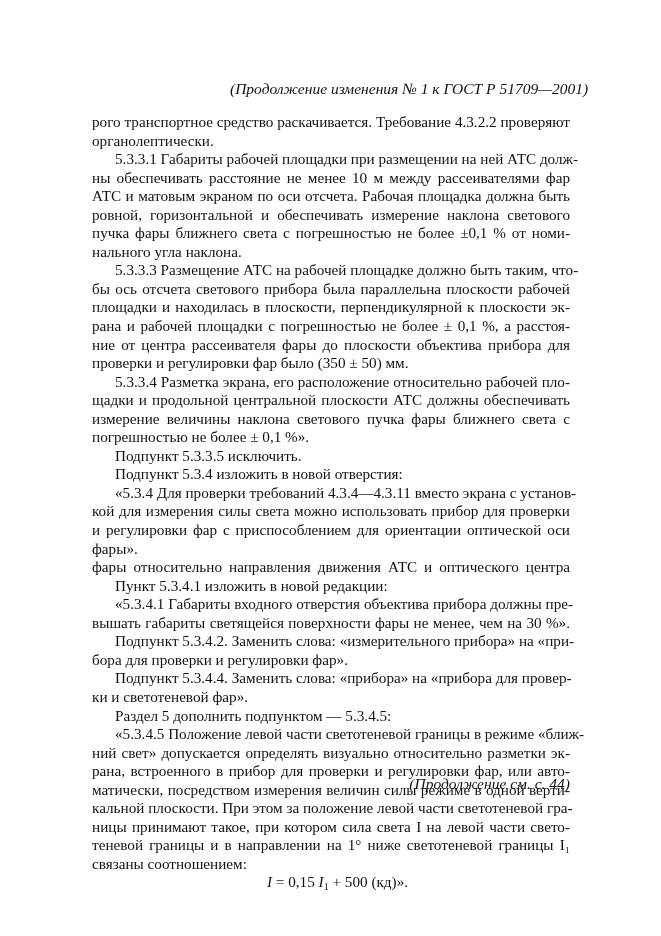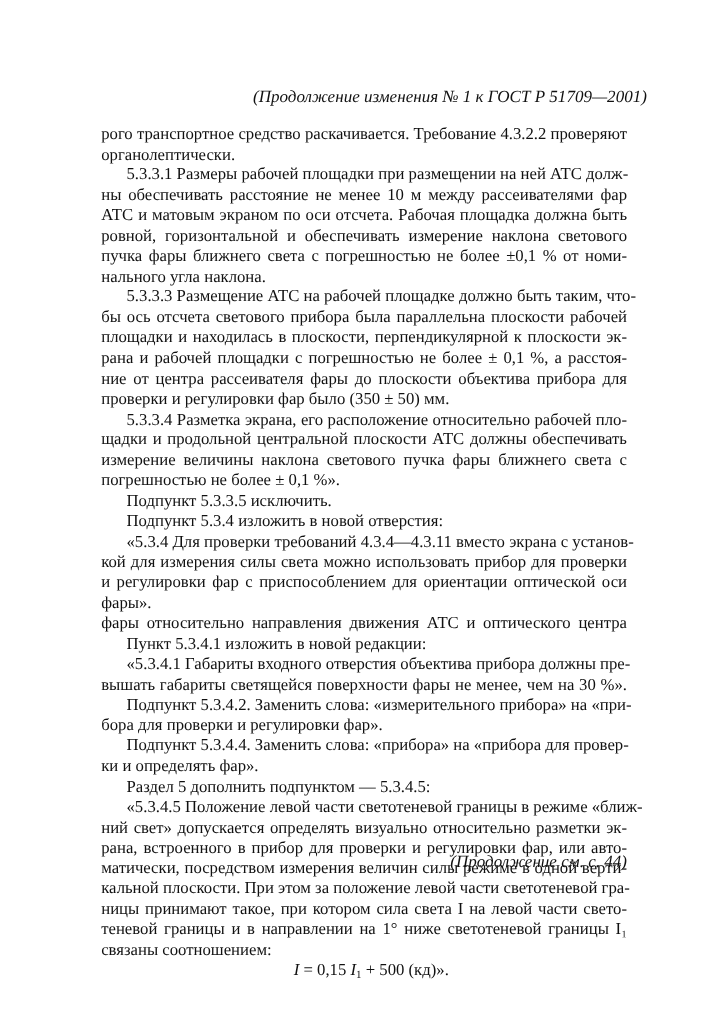--- a/index.html
+++ b/index.html
@@ -32,21 +32,21 @@
     }
   </style>
 </head>
 <body>
 
 <div class="page-header">(Продолжение изменения № 1 к ГОСТ  Р 51709—2001)</div>
 
 <div class="body-text" id="body-text">
     <span class="line">рого транспортное средство раскачивается. Требование 4.3.2.2 проверяют</span>
     <span class="line last">органолептически.</span>
-    <span class="line indent">5.3.3.1 Размеры рабочей площадки при размещении на ней АТС долж-</span>
+    <span class="line indent">5.3.3.1 Габариты рабочей площадки при размещении на ней АТС долж-</span>
     <span class="line">ны обеспечивать расстояние не менее 10 м между рассеивателями фар</span>
     <span class="line">АТС и матовым экраном по оси отсчета. Рабочая площадка должна быть</span>
     <span class="line">ровной, горизонтальной и обеспечивать измерение наклона светового</span>
     <span class="line">пучка фары ближнего света с погрешностью не более ±0,1 % от номи-</span>
     <span class="line last">нального угла наклона.</span>
     <span class="line indent">5.3.3.3 Размещение АТС на рабочей площадке должно быть таким, что-</span>
     <span class="line">бы  ось отсчета светового прибора была параллельна плоскости рабочей</span>
     <span class="line">площадки и находилась в плоскости, перпендикулярной к плоскости эк-</span>
     <span class="line">рана и рабочей площадки с погрешностью не более ± 0,1 %, а расстоя-</span>
     <span class="line">ние от центра рассеивателя фары до плоскости объектива прибора для</span>
@@ -61,21 +61,21 @@
     <span class="line">кой для измерения силы света можно использовать прибор для проверки</span>
     <span class="line">и регулировки фар с приспособлением для ориентации оптической оси</span>
     <span class="line last">фары».</span>
     <span class="line">фары относительно направления движения АТС и оптического центра</span>
     <span class="line indent last">Пункт 5.3.4.1 изложить в новой редакции:</span>
     <span class="line indent">«5.3.4.1 Габариты входного отверстия объектива прибора должны пре-</span>
     <span class="line">вышать габариты светящейся поверхности фары не менее, чем на 30 %».</span>
     <span class="line indent">Подпункт 5.3.4.2. Заменить слова: «измерительного прибора» на «при-</span>
     <span class="line last">бора для проверки и регулировки фар».</span>
     <span class="line indent">Подпункт 5.3.4.4. Заменить слова:  «прибора» на «прибора для провер-</span>
-    <span class="line last">ки и определять фар».</span>
+    <span class="line last">ки и светотеневой фар».</span>
     <span class="line indent last">Раздел 5 дополнить подпунктом — 5.3.4.5:</span>
     <span class="line indent">«5.3.4.5 Положение левой части светотеневой границы в режиме «ближ-</span>
     <span class="line">ний свет» допускается определять визуально относительно разметки эк-</span>
     <span class="line">рана, встроенного в прибор для проверки и регулировки фар, или авто-</span>
     <span class="line">матически, посредством измерения величин силы режиме в одной верти-</span>
     <span class="line">кальной плоскости. При этом за положение левой части светотеневой гра-</span>
     <span class="line">ницы принимают такое, при котором сила света I на левой части свето-</span>
     <span class="line">теневой границы и в направлении на 1° ниже светотеневой границы I₁</span>
     <span class="line last">связаны соотношением:</span>
     <span class="formula"><span class="var">I</span><span> = 0,15 </span><span class="var">I</span><sub>1</sub><span> + 500  (кд)».</span></span>

